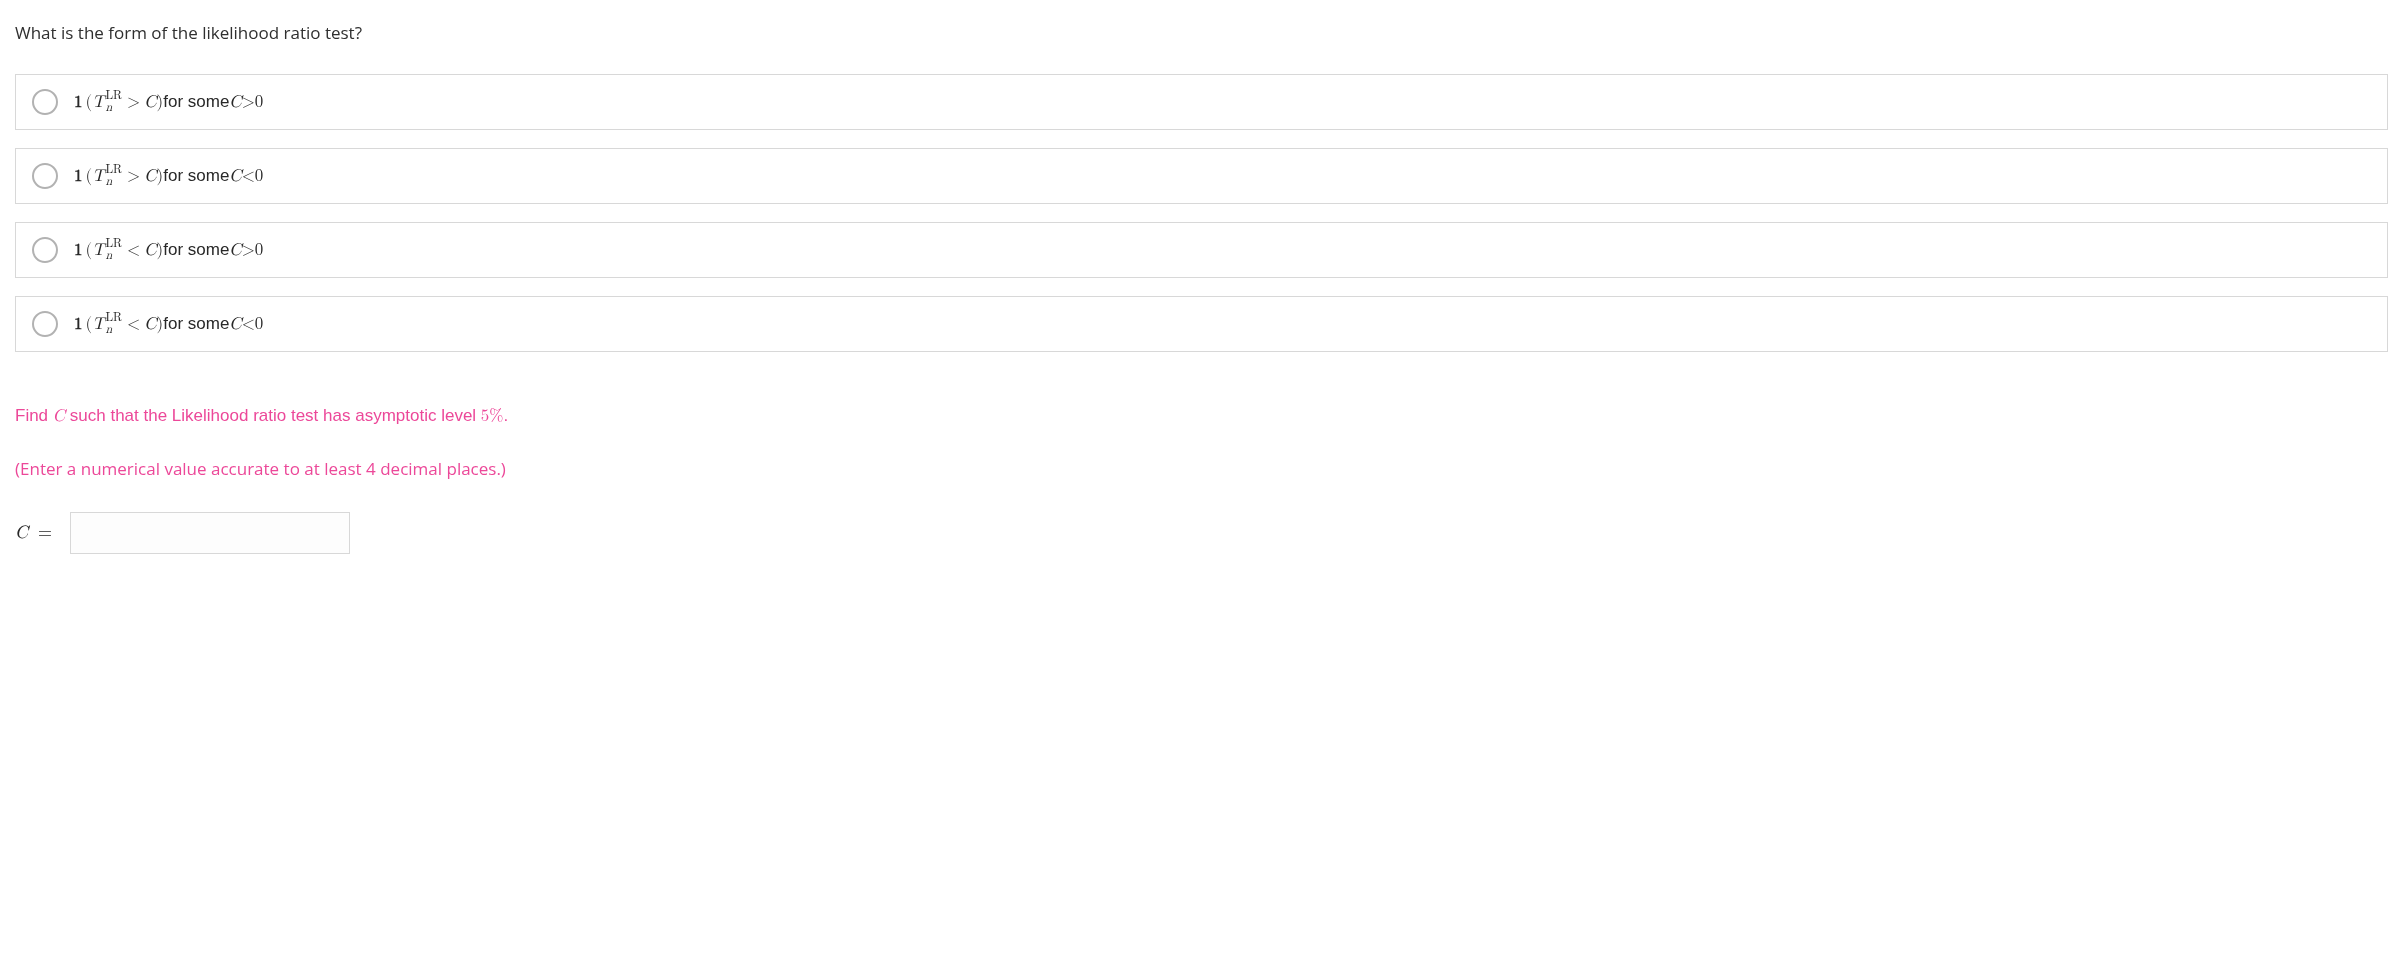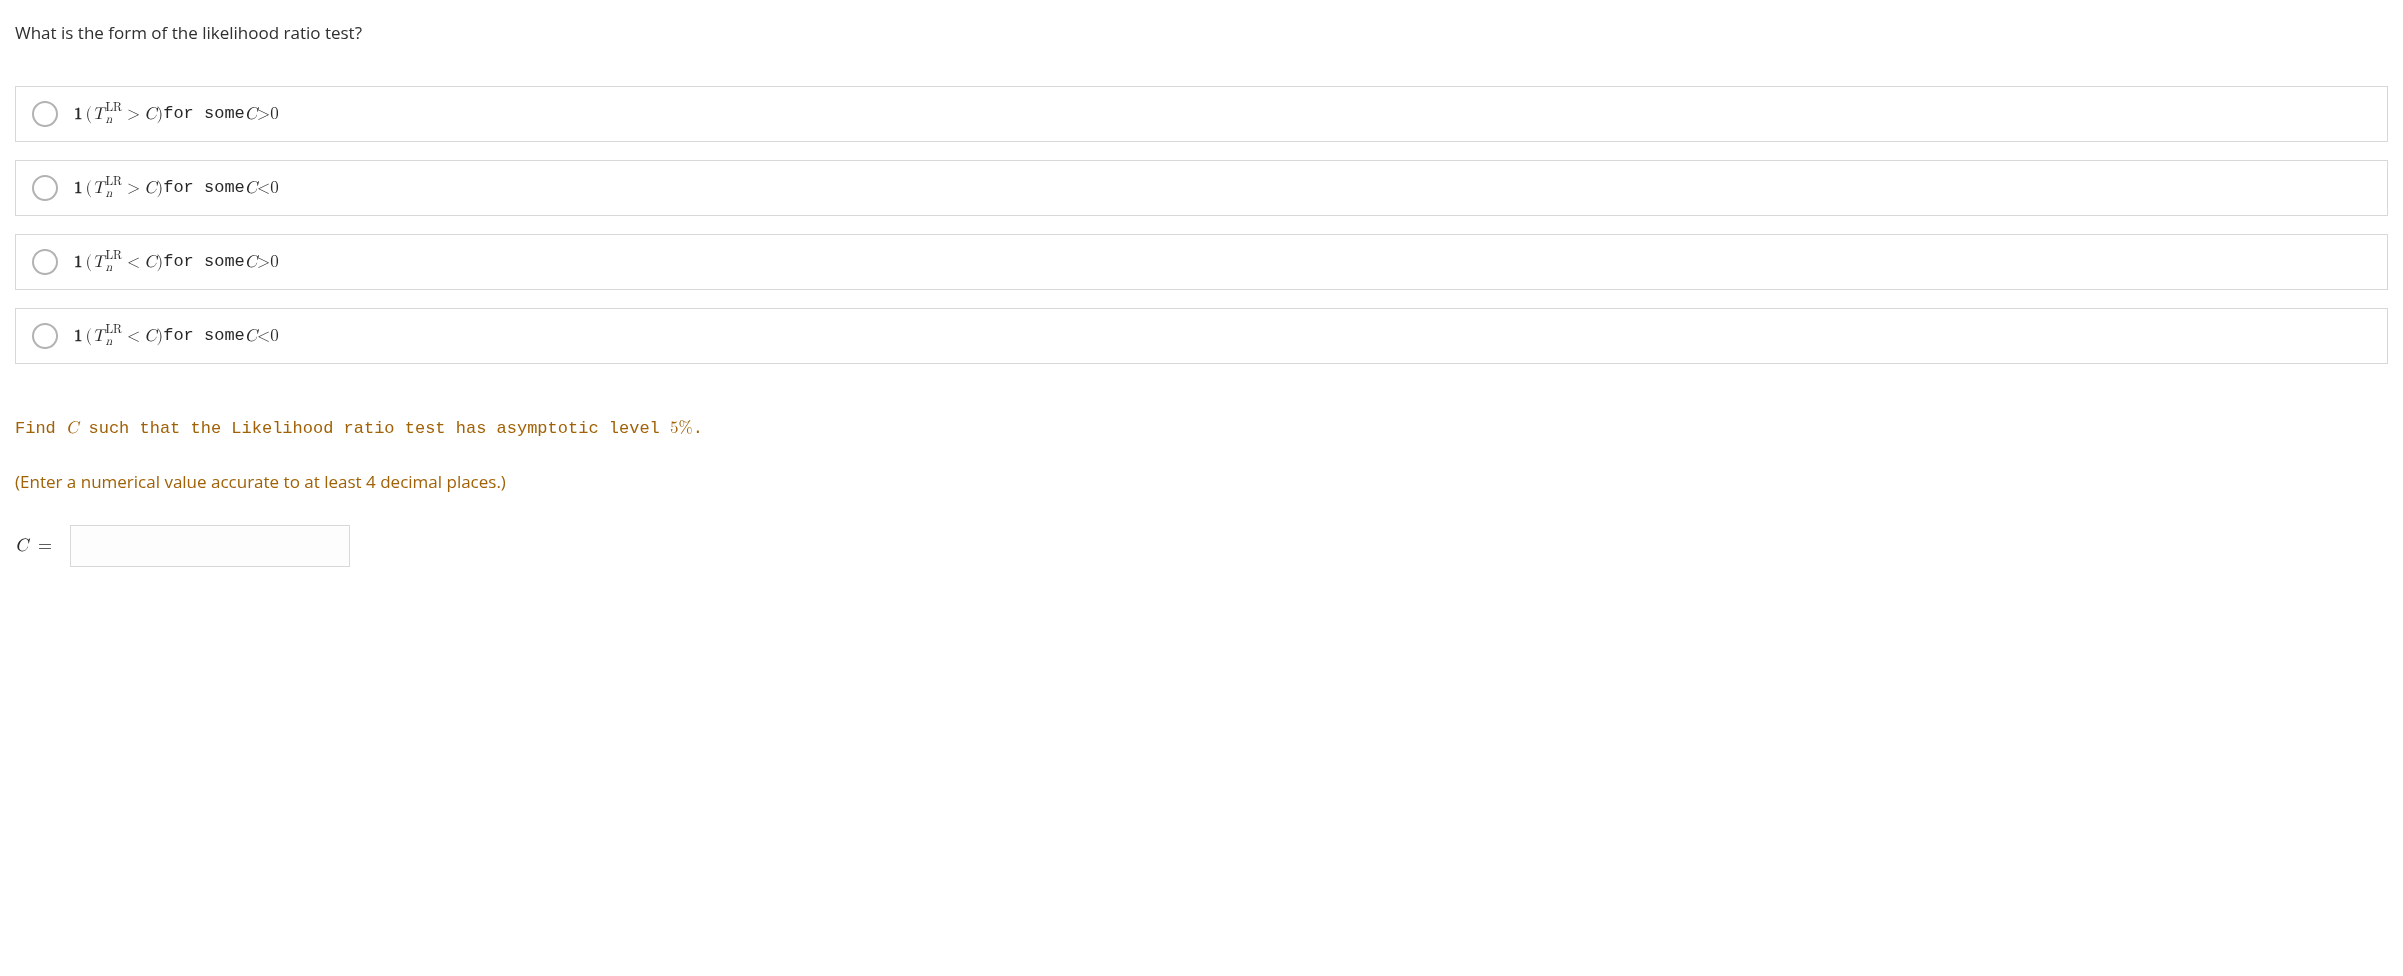--- a/index.html
+++ b/index.html
@@ -9,21 +9,21 @@
     }
     body {
       font-family: "Open Sans", -apple-system, BlinkMacSystemFont, "Segoe UI", Roboto, sans-serif;
       background: #ffffff;
       padding: 20px 15px;
       color: #282828;
       font-size: 17px;
       line-height: 1.5;
     }
     .question-text {
-      margin-bottom: 40px;
+      margin-bottom: 28px;
       font-size: 17px;
       color: #2f2f2f;
     }
     .options-container {
       margin-bottom: 50px;
     }
     .option-row {
       border: 1px solid #d8d8d8;
       background: #ffffff;
       padding: 14px 16px;
@@ -51,21 +51,21 @@
       font-style: italic;
     }
     .math-upright {
       font-family: "Latin Modern Math", "STIX Two Math", "Cambria Math", Georgia, serif;
       font-style: normal;
     }
     .bold-math {
       font-weight: 700;
     }
     .roman-text {
-      font-family: Liberation Mono, monospace;
+      font-family: Liberation Sans, sans-serif;
       font-style: normal;
     }
     .supsub-wrap {
       display: inline-flex;
       flex-direction: column;
       vertical-align: middle;
       line-height: 0.8;
       margin-left: 1px;
       margin-right: 1px;
     }
@@ -82,21 +82,21 @@
       font-family: "Latin Modern Math", "STIX Two Math", "Cambria Math", Georgia, serif;
       position: relative;
       top: 1px;
     }
     .second-question {
       margin-top: 48px;
     }
     .second-question p {
       margin-bottom: 28px;
       font-size: 17px;
-      color: #a16207;
+      color: #ec4899;
       margin-top: 12px;
     }
     .answer-line {
       display: flex;
       align-items: center;
       margin-top: 30px;
     }
     .answer-label {
       font-family: "Latin Modern Math", "STIX Two Math", "Cambria Math", Georgia, serif;
       font-style: italic;

